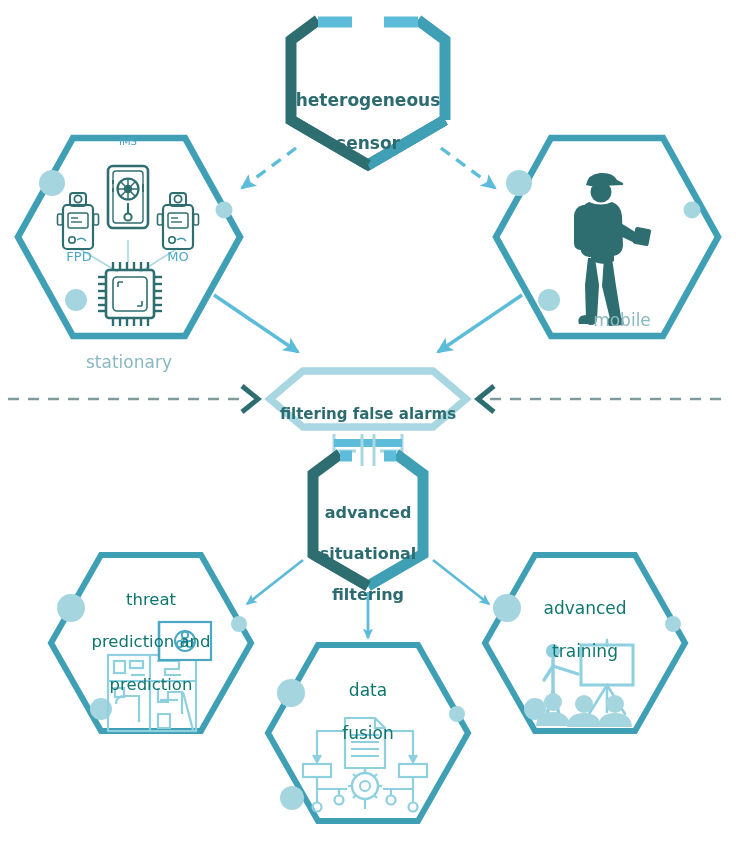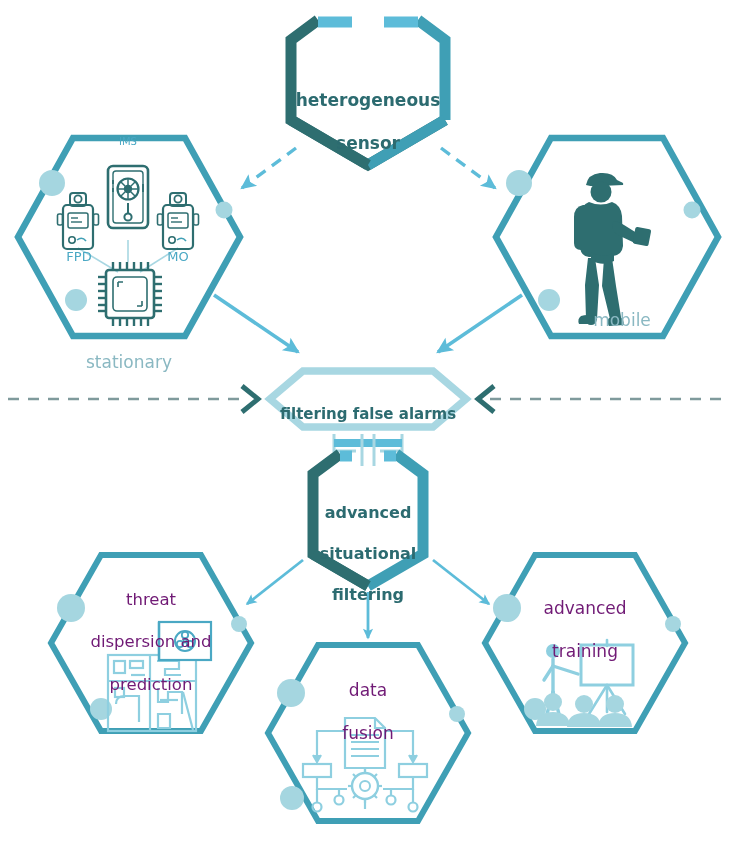--- a/index.html
+++ b/index.html
@@ -7,21 +7,21 @@
     width:736px;height:850px;overflow:hidden;
     font-family:"DejaVu Sans","Liberation Sans",sans-serif;
   }
   #stage{position:relative;width:736px;height:648px;background:#fff;}
   #canvas{position:absolute;left:0;top:0;width:736px;height:850px;}
   .hexlabel{
     position:absolute;text-align:center;line-height:1.28;
     pointer-events:none;white-space:pre-line;
   }
   .lbl-dark{color:#2c6b70;font-weight:700;}
-  .lbl-mid{color:#701a75;font-weight:400;}
+  .lbl-mid{color:#0f766e;font-weight:400;}
   .lbl-blue{color:#4aa8c4;font-weight:400;}
   .lbl-out{color:#8ab8c2;font-weight:400;}
 </style>
 </head>
 <body>
 
 <div id="stage">
 
 <svg id="canvas" viewBox="0 0 736 850" xmlns="http://www.w3.org/2000/svg">
 
@@ -349,21 +349,21 @@
 <div class="hexlabel lbl-dark" style="left:278px;top:389px;width:180px;font-size:15px;margin-top:16px;">filtering false alarms</div>
 
 <div class="hexlabel lbl-dark" style="left:288px;top:483px;width:160px;font-size:16px;">
   <div>advanced</div>
   <div>situational</div>
   <div>filtering</div>
 </div>
 
 <div class="hexlabel lbl-mid" style="left:71px;top:568px;width:160px;font-size:16.5px;">
   <div>threat</div>
-  <div>dispersion and</div>
+  <div>prediction and</div>
   <div>prediction</div>
 </div>
 
 <div class="hexlabel lbl-mid" style="left:288px;top:658px;width:160px;font-size:17px;">
   <div>data</div>
   <div>fusion</div>
 </div>
 
 <div class="hexlabel lbl-mid" style="left:505px;top:576px;width:160px;font-size:17px;">
   <div>advanced</div>

